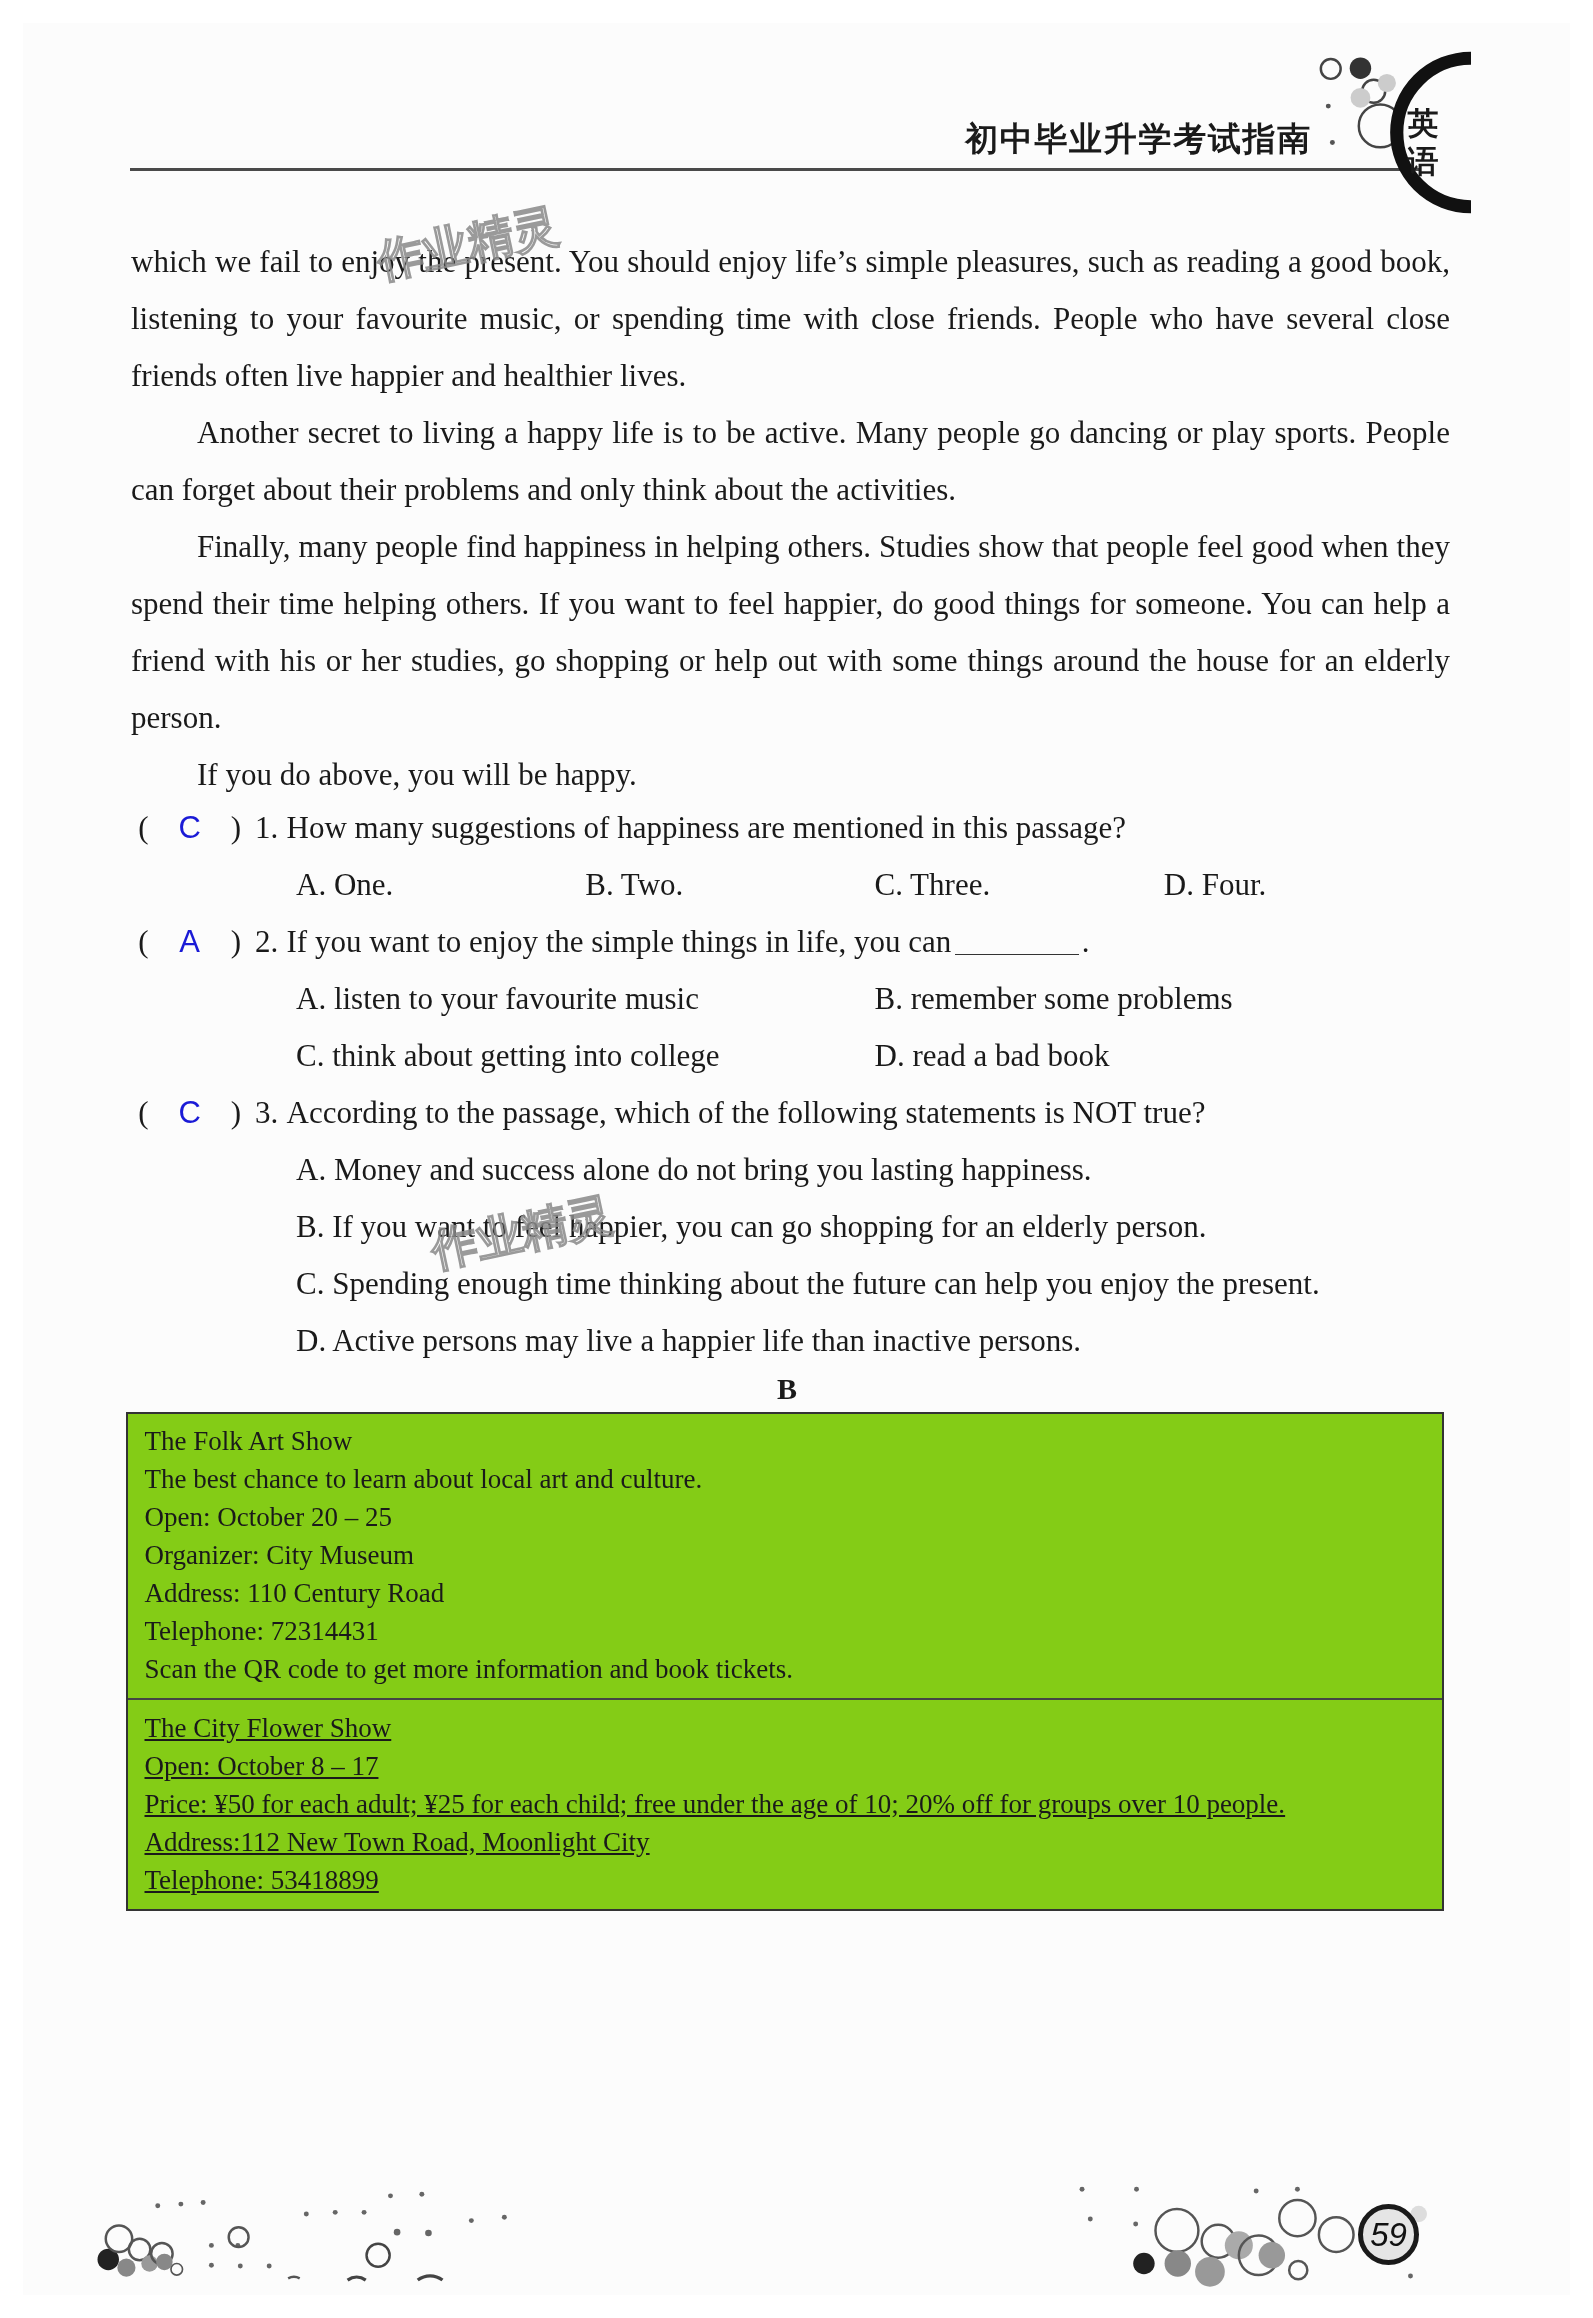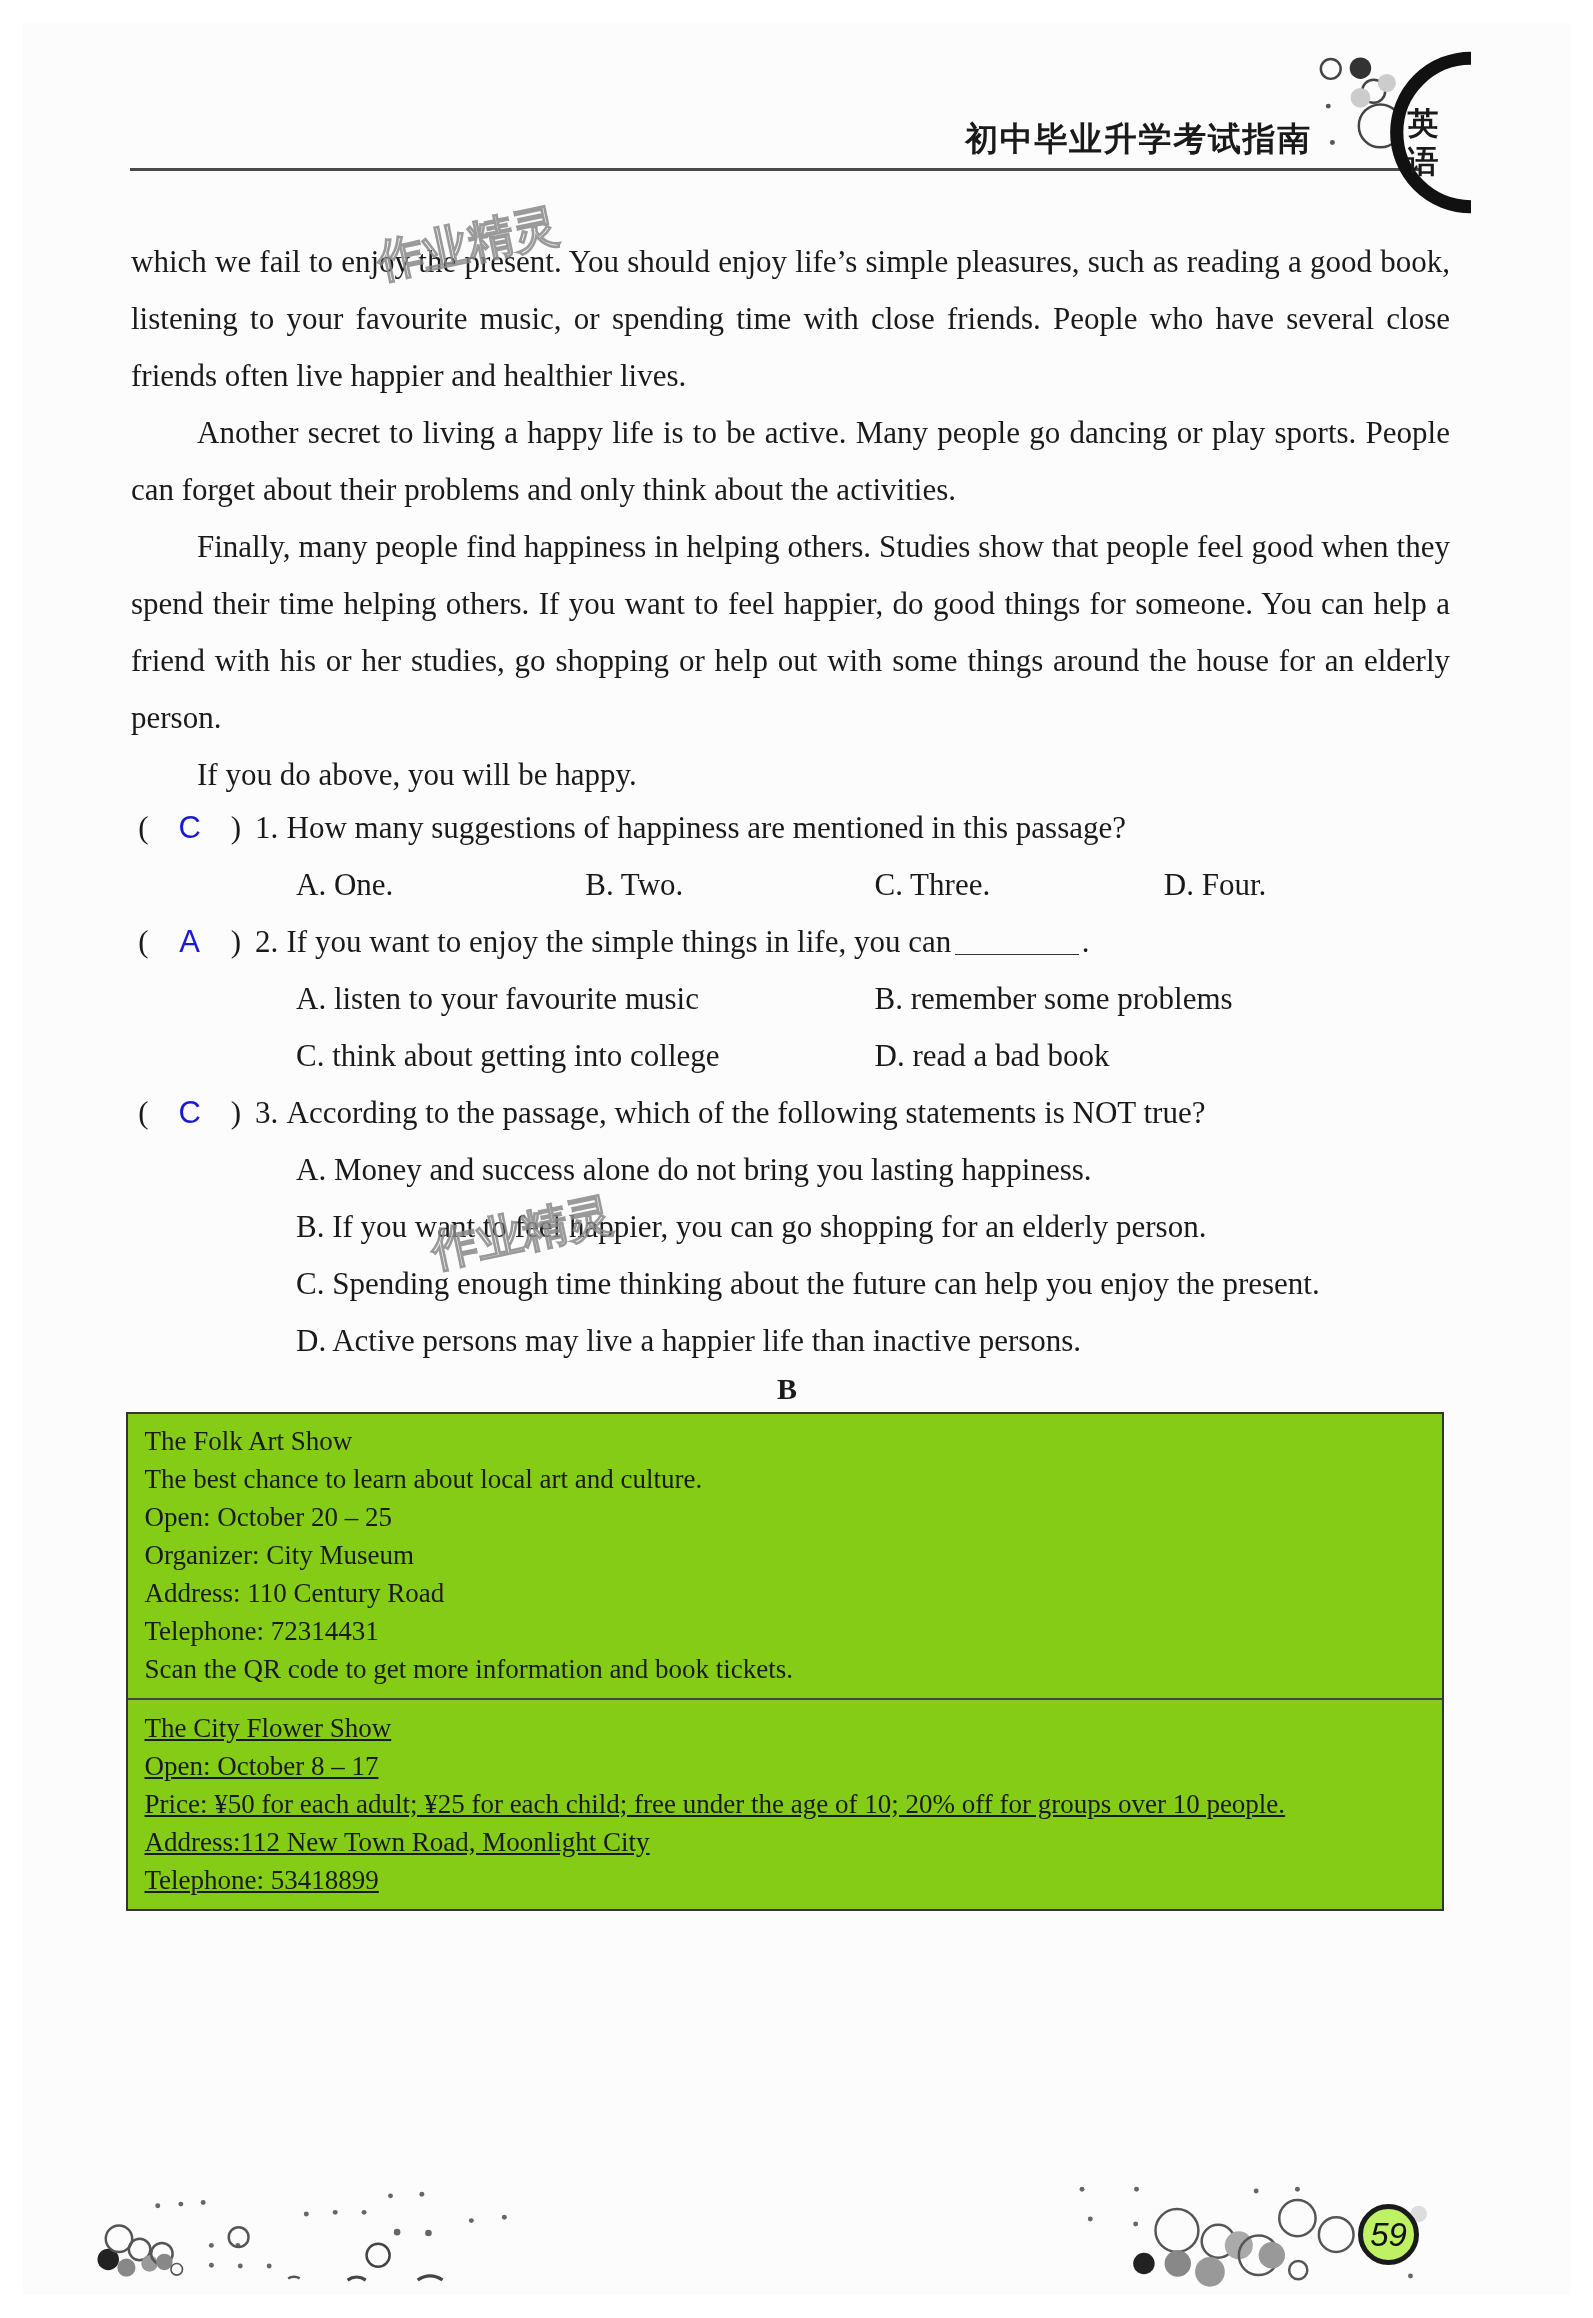--- a/index.html
+++ b/index.html
@@ -39,21 +39,21 @@
 
   
   .adbox { position: absolute; left: 126px; top: 1412px; width: 1314px; border: 2.5px solid #333; background: #84cc16; }
   .ad { padding: 8.3px 16.5px 10px 16.5px; font-size: 27px; line-height: 38px; }
   .ad + .ad { border-top: 2.5px solid #444; text-decoration: underline; }
   .ad div { white-space: normal; }
 
   
   .foot { position: absolute; left: 0; top: 2148px; width: 1593px; height: 170px; }
   .page-num { position: absolute; left: 1358px; top: 2204px; width: 51px; height: 51px; border: 5px solid #1a1a1a;
-              border-radius: 50%; background: #bef264; display: flex; align-items: center; justify-content: center;
+              border-radius: 50%; background: #e5e5e5; display: flex; align-items: center; justify-content: center;
               font-family: "Liberation Sans", sans-serif; font-style: italic; font-size: 33px; color: #111; }
 </style>
 </head>
 <body>
 
 <div class="page"></div>
 
 <div class="hdr-title">初中毕业升学考试指南</div>
 <div class="hdr-rule"></div>
 <svg class="hdr-deco" viewBox="0 0 200 200">

